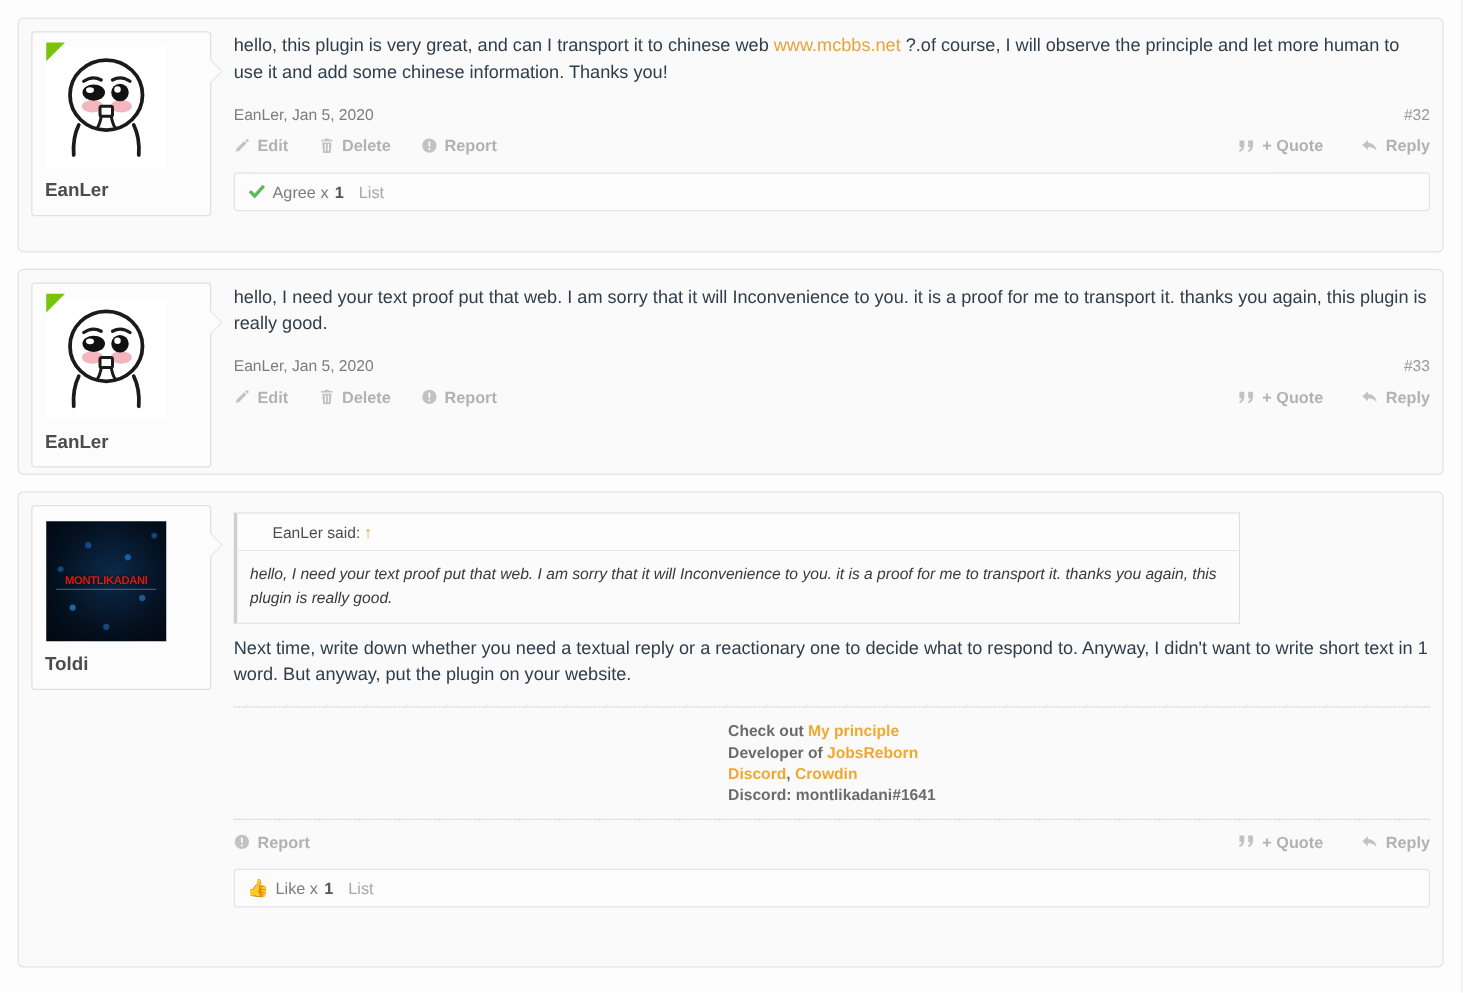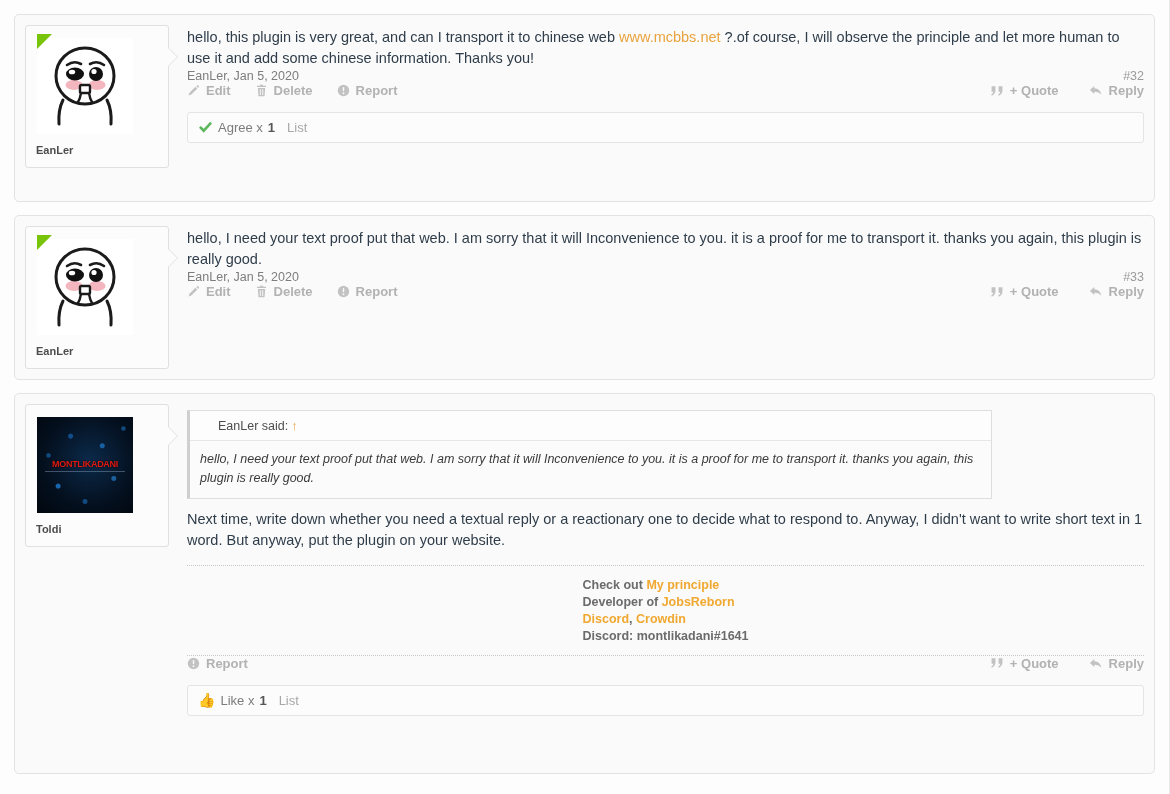--- a/index.html
+++ b/index.html
@@ -107,21 +107,21 @@
   .avatar-img-dark .nick:after {
     content: "";
     position: absolute;
     left: 8px; right: 8px;
     bottom: -3px;
     height: 1px;
     background: rgba(140,160,190,.45);
   }
   .username {
     margin-top: 10px;
-    font-size: 11px;
+    font-size: 15px;
     font-weight: bold;
     color: #4c4c4c;
     line-height: 1.2;
   }
 
   
   .msgcol {
     flex: 1 1 auto;
     padding-left: 18px;
     padding-top: 2px;
@@ -185,32 +185,33 @@
   .sig-inner {
     display: inline-block;
     text-align: left;
   }
 
   
   .meta-row {
     display: flex;
     justify-content: space-between;
     align-items: center;
-    margin-top: 0;
+    margin-top: 16px;
     font-size: 12.5px;
     color: #8a8a8a;
   }
   .meta-author { color: #7d7d7d; }
   .meta-num { color: #9a9a9a; font-size: 12.5px; }
 
   
   .actions {
     display: flex;
     justify-content: space-between;
     align-items: flex-end;
+    margin-top: 10px;
     padding-bottom: 2px;
   }
   .actions-left, .actions-right { display: flex; align-items: center; }
   .act {
     display: inline-flex;
     align-items: center;
     gap: 6px;
     margin-right: 24px;
     font-size: 13px;
     font-weight: bold;

